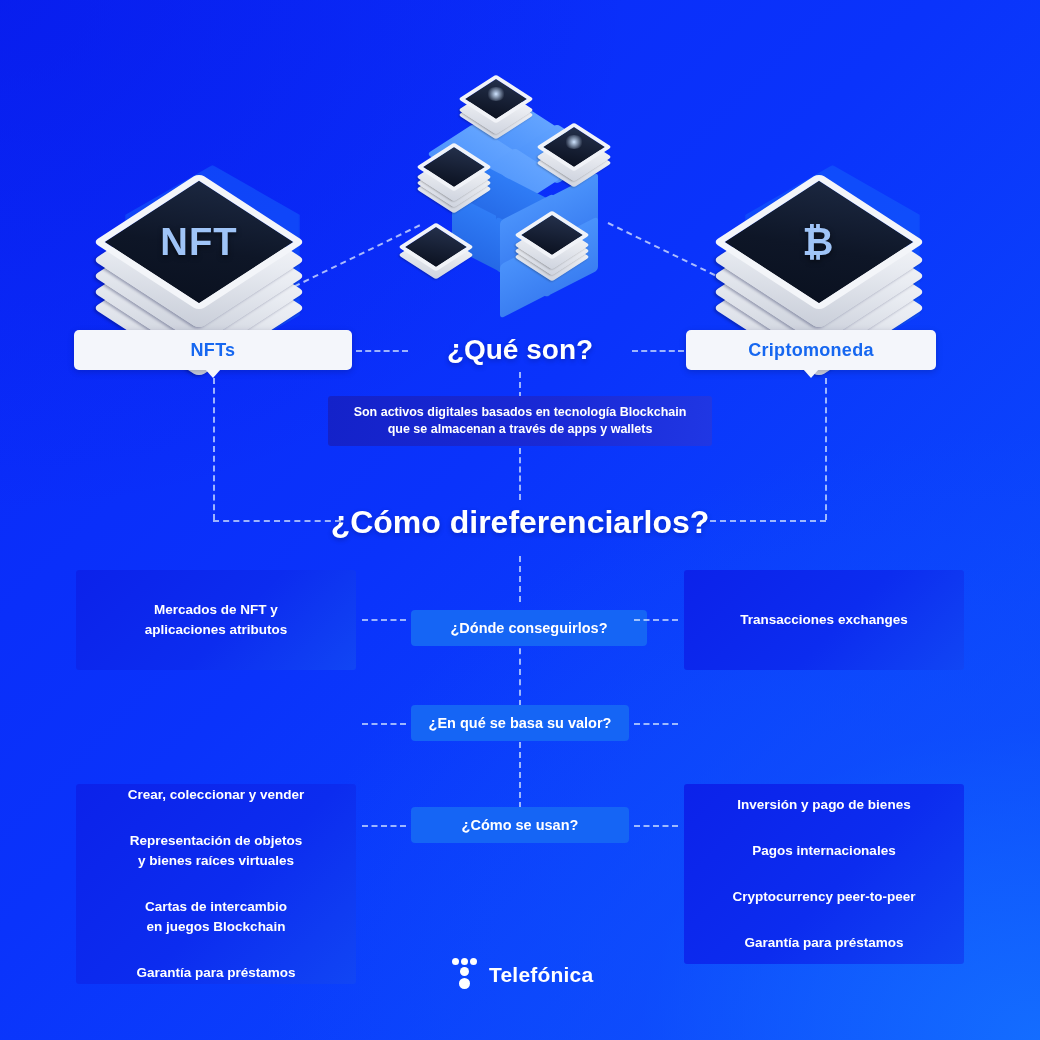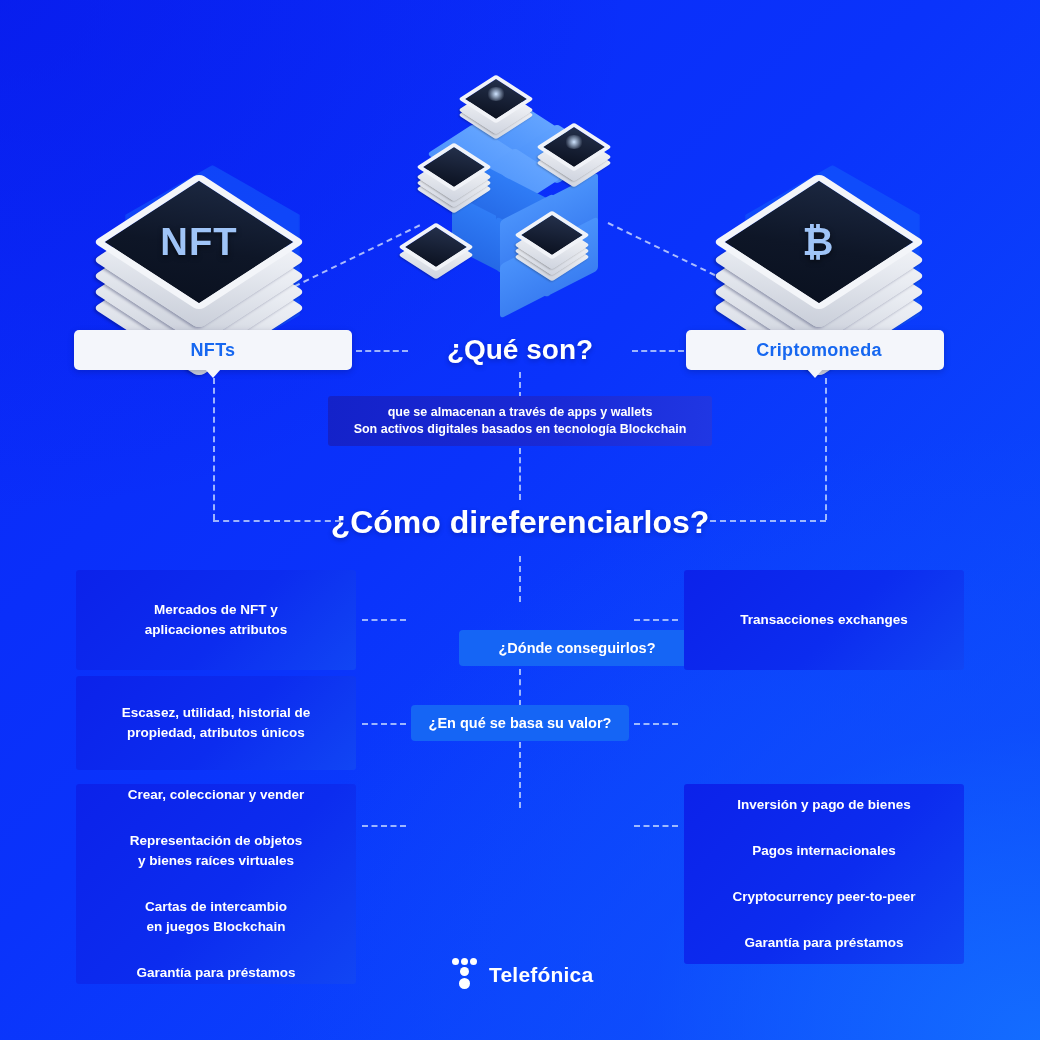--- a/index.html
+++ b/index.html
@@ -78,21 +78,21 @@
     display:flex;align-items:center;justify-content:center;
     box-shadow:0 2px 6px rgba(2,12,70,.22);
   }
   .labelcard span{color:#1667f0;font-size:18px;font-weight:bold;letter-spacing:.3px;}
   .labelcard:after{
     content:"";position:absolute;bottom:-8px;left:50%;margin-left:-8px;
     width:0;height:0;border-left:8px solid transparent;border-right:8px solid transparent;
     border-top:9px solid #f4f6fb;
   }
   #card-nfts{left:74px;top:330px;width:278px;}
-  #card-cripto{left:686px;top:330px;width:250px;padding-left:8px;}
+  #card-cripto{left:686px;top:330px;width:250px;}
 
   .sectiontitle{
     position:absolute;color:#ffffff;font-weight:bold;text-align:center;
     text-shadow:0 2px 5px rgba(0,10,70,.3);
   }
   #title-queson{left:370px;top:330px;width:300px;font-size:28px;line-height:40px;}
   #title-como{left:270px;top:500px;width:500px;font-size:32px;line-height:44px;}
 
   
   #definition{
@@ -117,21 +117,21 @@
     display:flex;align-items:center;justify-content:center;
   }
   .pill span{color:#ffffff;font-size:14.5px;font-weight:bold;}
 
   .hdash{position:absolute;height:0;border-top:2px dashed rgba(215,230,255,.72);}
   .vdash{position:absolute;width:0;border-left:2px dashed rgba(215,230,255,.72);}
 
   
   #panel-l1{left:76px;top:570px;width:280px;height:100px;}
   #panel-r1{left:684px;top:570px;width:280px;height:100px;}
-  #pill-1{left:411px;top:630px;width:236px;margin-left:48px;}
+  #pill-1{left:411px;top:610px;width:236px;}
   #panel-l2{left:76px;top:676px;width:280px;height:94px;}
   #panel-r2{left:684px;top:676px;width:280px;height:94px;}
   #pill-2{left:411px;top:705px;width:218px;}
   #panel-l3{left:76px;top:784px;width:280px;height:200px;}
   #panel-r3{left:684px;top:784px;width:280px;height:180px;}
   #pill-3{left:411px;top:807px;width:218px;}
 
   
   #logo{position:absolute;left:452px;top:958px;display:flex;align-items:center;gap:11px;}
   .dots{position:relative;width:26px;height:34px;}
@@ -228,22 +228,22 @@
   <div class="labelcard" id="card-cripto">
     <span>Criptomoneda</span>
   </div>
 
   <div class="vdash" style="left:213px;top:378px;height:142px;"></div>
   <div class="vdash" style="left:825px;top:378px;height:142px;"></div>
   <div class="vdash" style="left:519px;top:372px;height:26px;"></div>
   <div class="vdash" style="left:519px;top:448px;height:52px;"></div>
 
   <div id="definition">
+    <p>Son activos digitales basados en tecnología Blockchain</p>
     <p>que se almacenan a través de apps y wallets</p>
-    <p>Son activos digitales basados en tecnología Blockchain</p>
   </div>
 
   <div class="hdash" style="left:213px;top:520px;width:128px;"></div>
   <div class="hdash" style="left:700px;top:520px;width:126px;"></div>
   <div class="sectiontitle" id="title-como">¿Cómo direferenciarlos?</div>
 
   <div class="vdash" style="left:519px;top:556px;height:46px;"></div>
   <div class="vdash" style="left:519px;top:638px;height:68px;"></div>
   <div class="vdash" style="left:519px;top:742px;height:66px;"></div>
 
@@ -253,39 +253,38 @@
   </div>
   <div class="hdash" style="left:362px;top:619px;width:44px;"></div>
   <div class="pill" id="pill-1">
     <span>¿Dónde conseguirlos?</span>
   </div>
   <div class="hdash" style="left:634px;top:619px;width:44px;"></div>
   <div class="panel" id="panel-r1">
     <p style="white-space:pre-line">Transacciones exchanges</p>
   </div>
 
-  <div class="panel" id="panel-l2">
-    <p style="white-space:pre-line">Escasez, utilidad, historial de
-propiedad, atributos únicos</p>
-  </div>
   <div class="hdash" style="left:362px;top:723px;width:44px;"></div>
   <div class="pill" id="pill-2">
     <span>¿En qué se basa su valor?</span>
   </div>
   <div class="hdash" style="left:634px;top:723px;width:44px;"></div>
 
   <div class="panel" id="panel-l3">
     <p style="white-space:pre-line">Crear, coleccionar y vender</p>
     <p style="white-space:pre-line">Representación de objetos
 y bienes raíces virtuales</p>
     <p style="white-space:pre-line">Cartas de intercambio
 en juegos Blockchain</p>
     <p style="white-space:pre-line">Garantía para préstamos</p>
   </div>
   <div class="hdash" style="left:362px;top:825px;width:44px;"></div>
+  <div class="pill" id="pill-3">
+    <span>¿Cómo se usan?</span>
+  </div>
   <div class="hdash" style="left:634px;top:825px;width:44px;"></div>
   <div class="panel" id="panel-r3">
     <p style="white-space:pre-line">Inversión y pago de bienes</p>
     <p style="white-space:pre-line">Pagos internacionales</p>
     <p style="white-space:pre-line">Cryptocurrency peer-to-peer</p>
     <p style="white-space:pre-line">Garantía para préstamos</p>
   </div>
 
   <div id="logo">
     <div class="dots">

